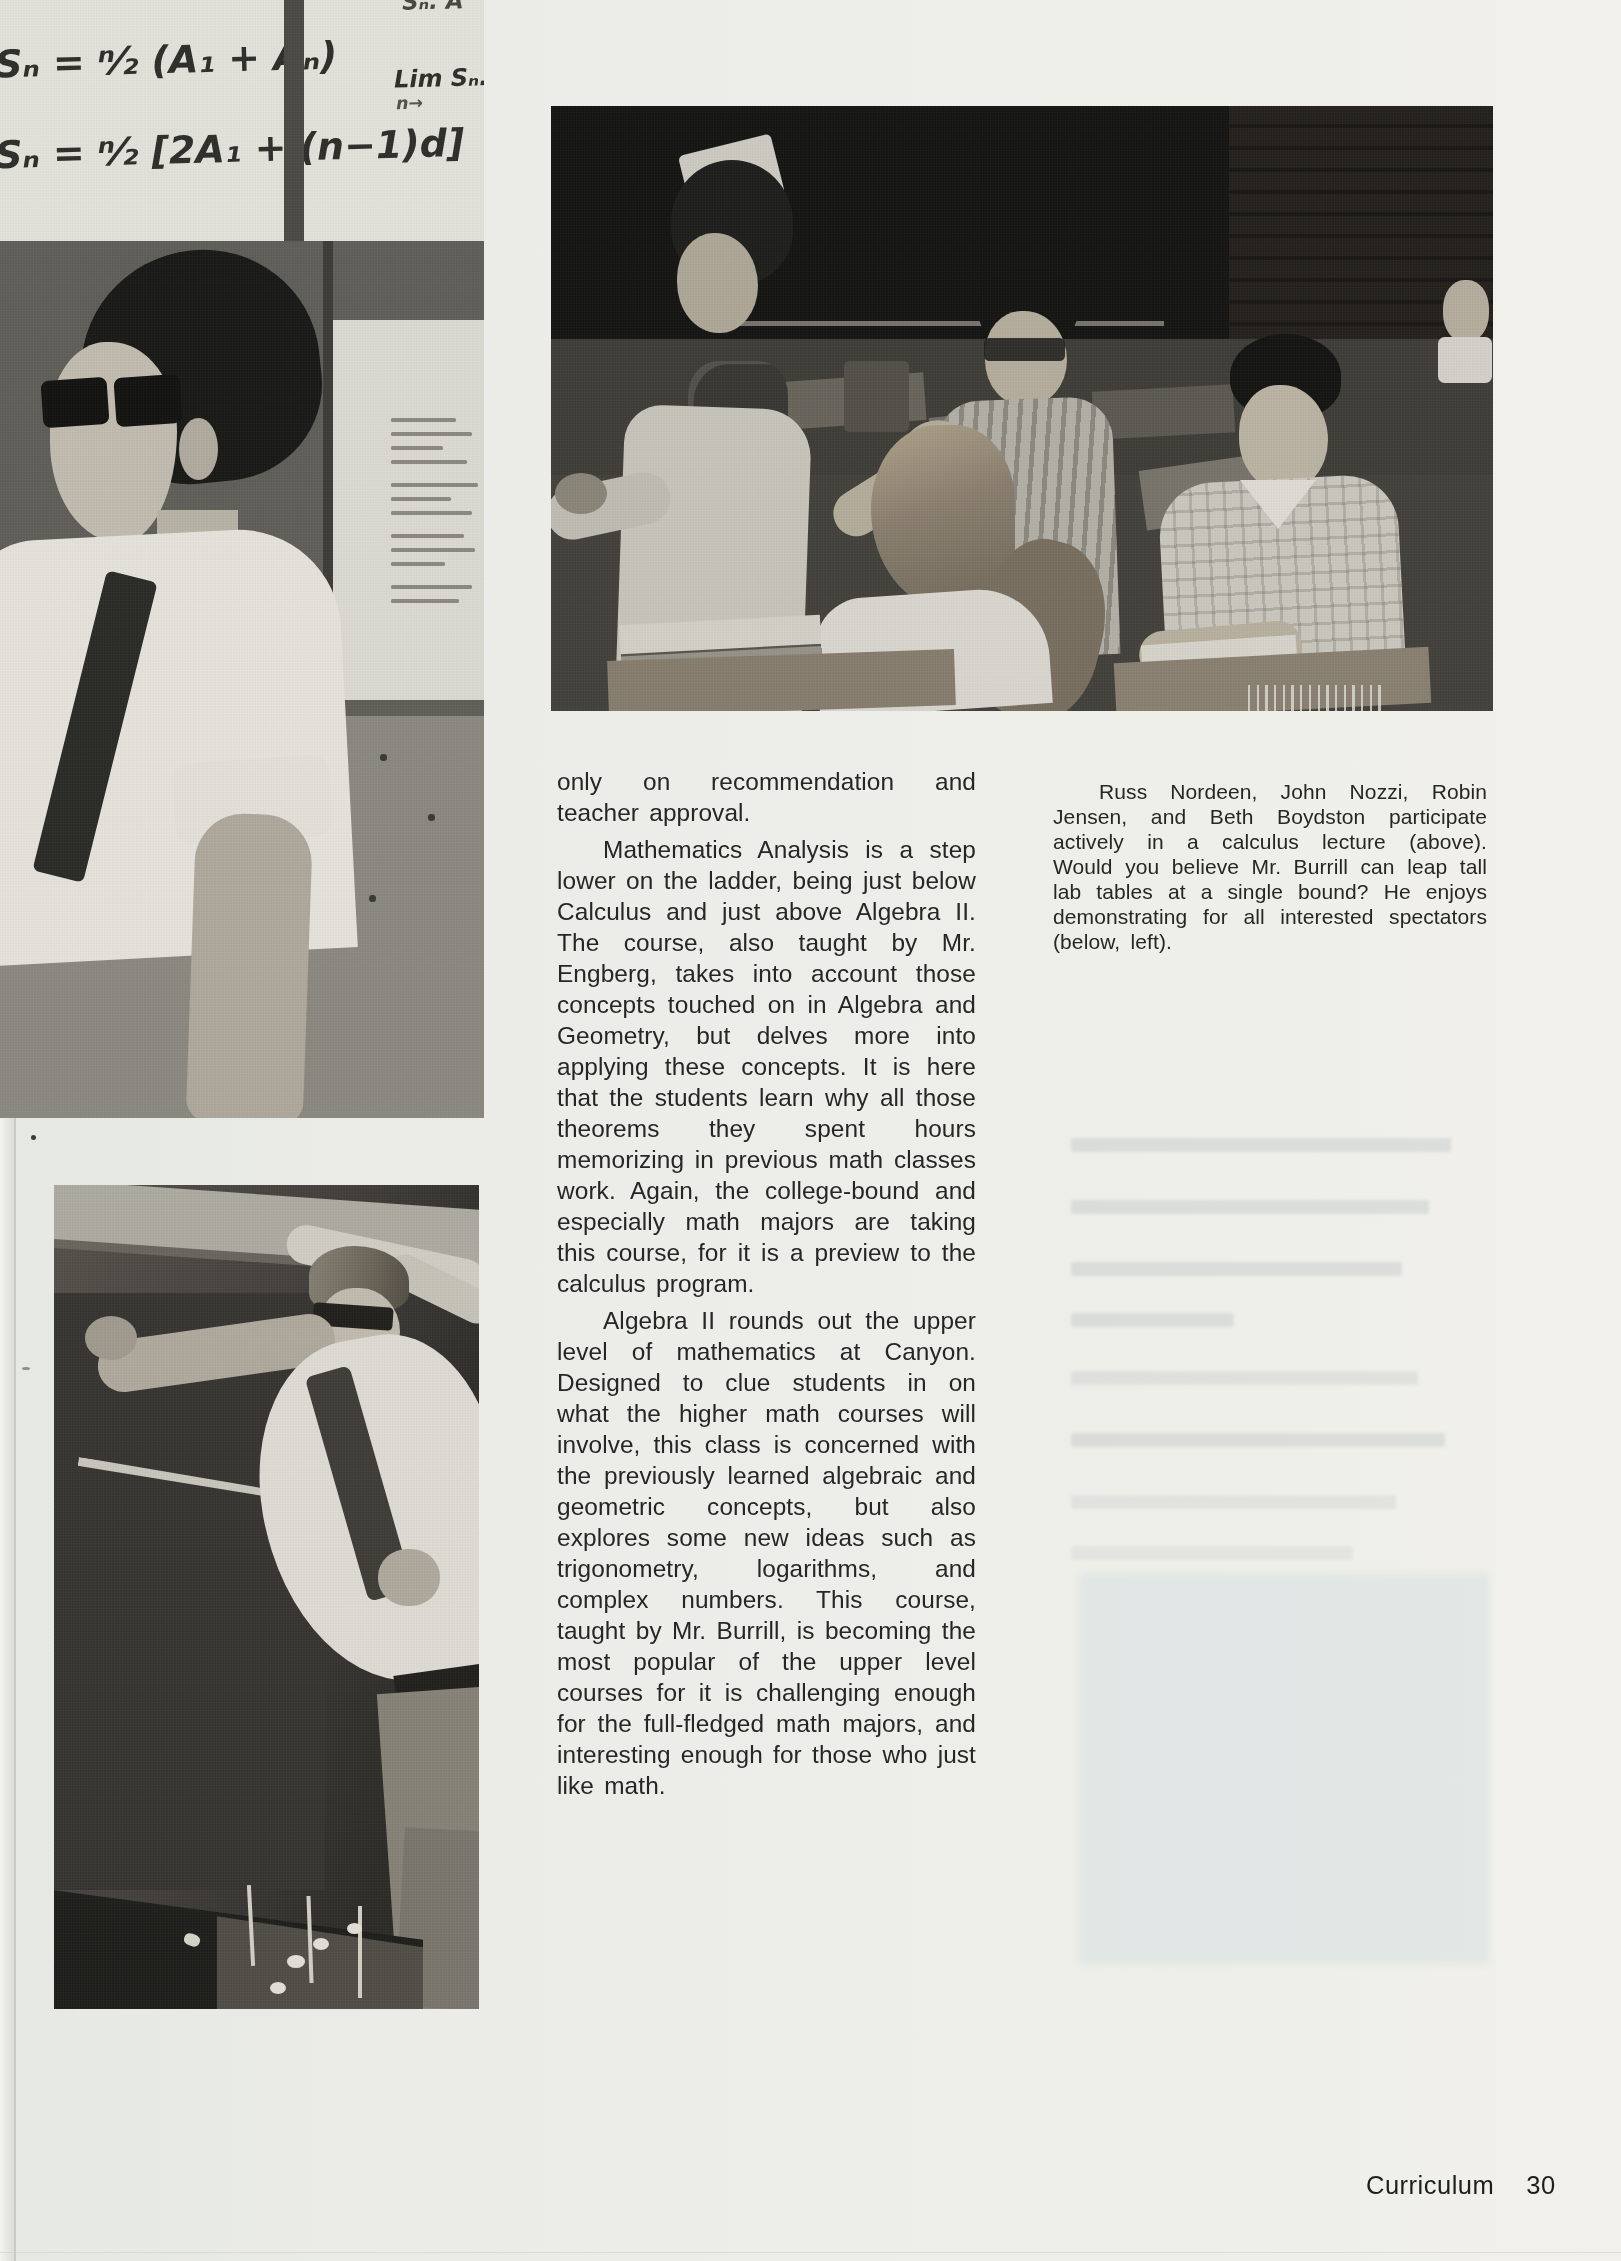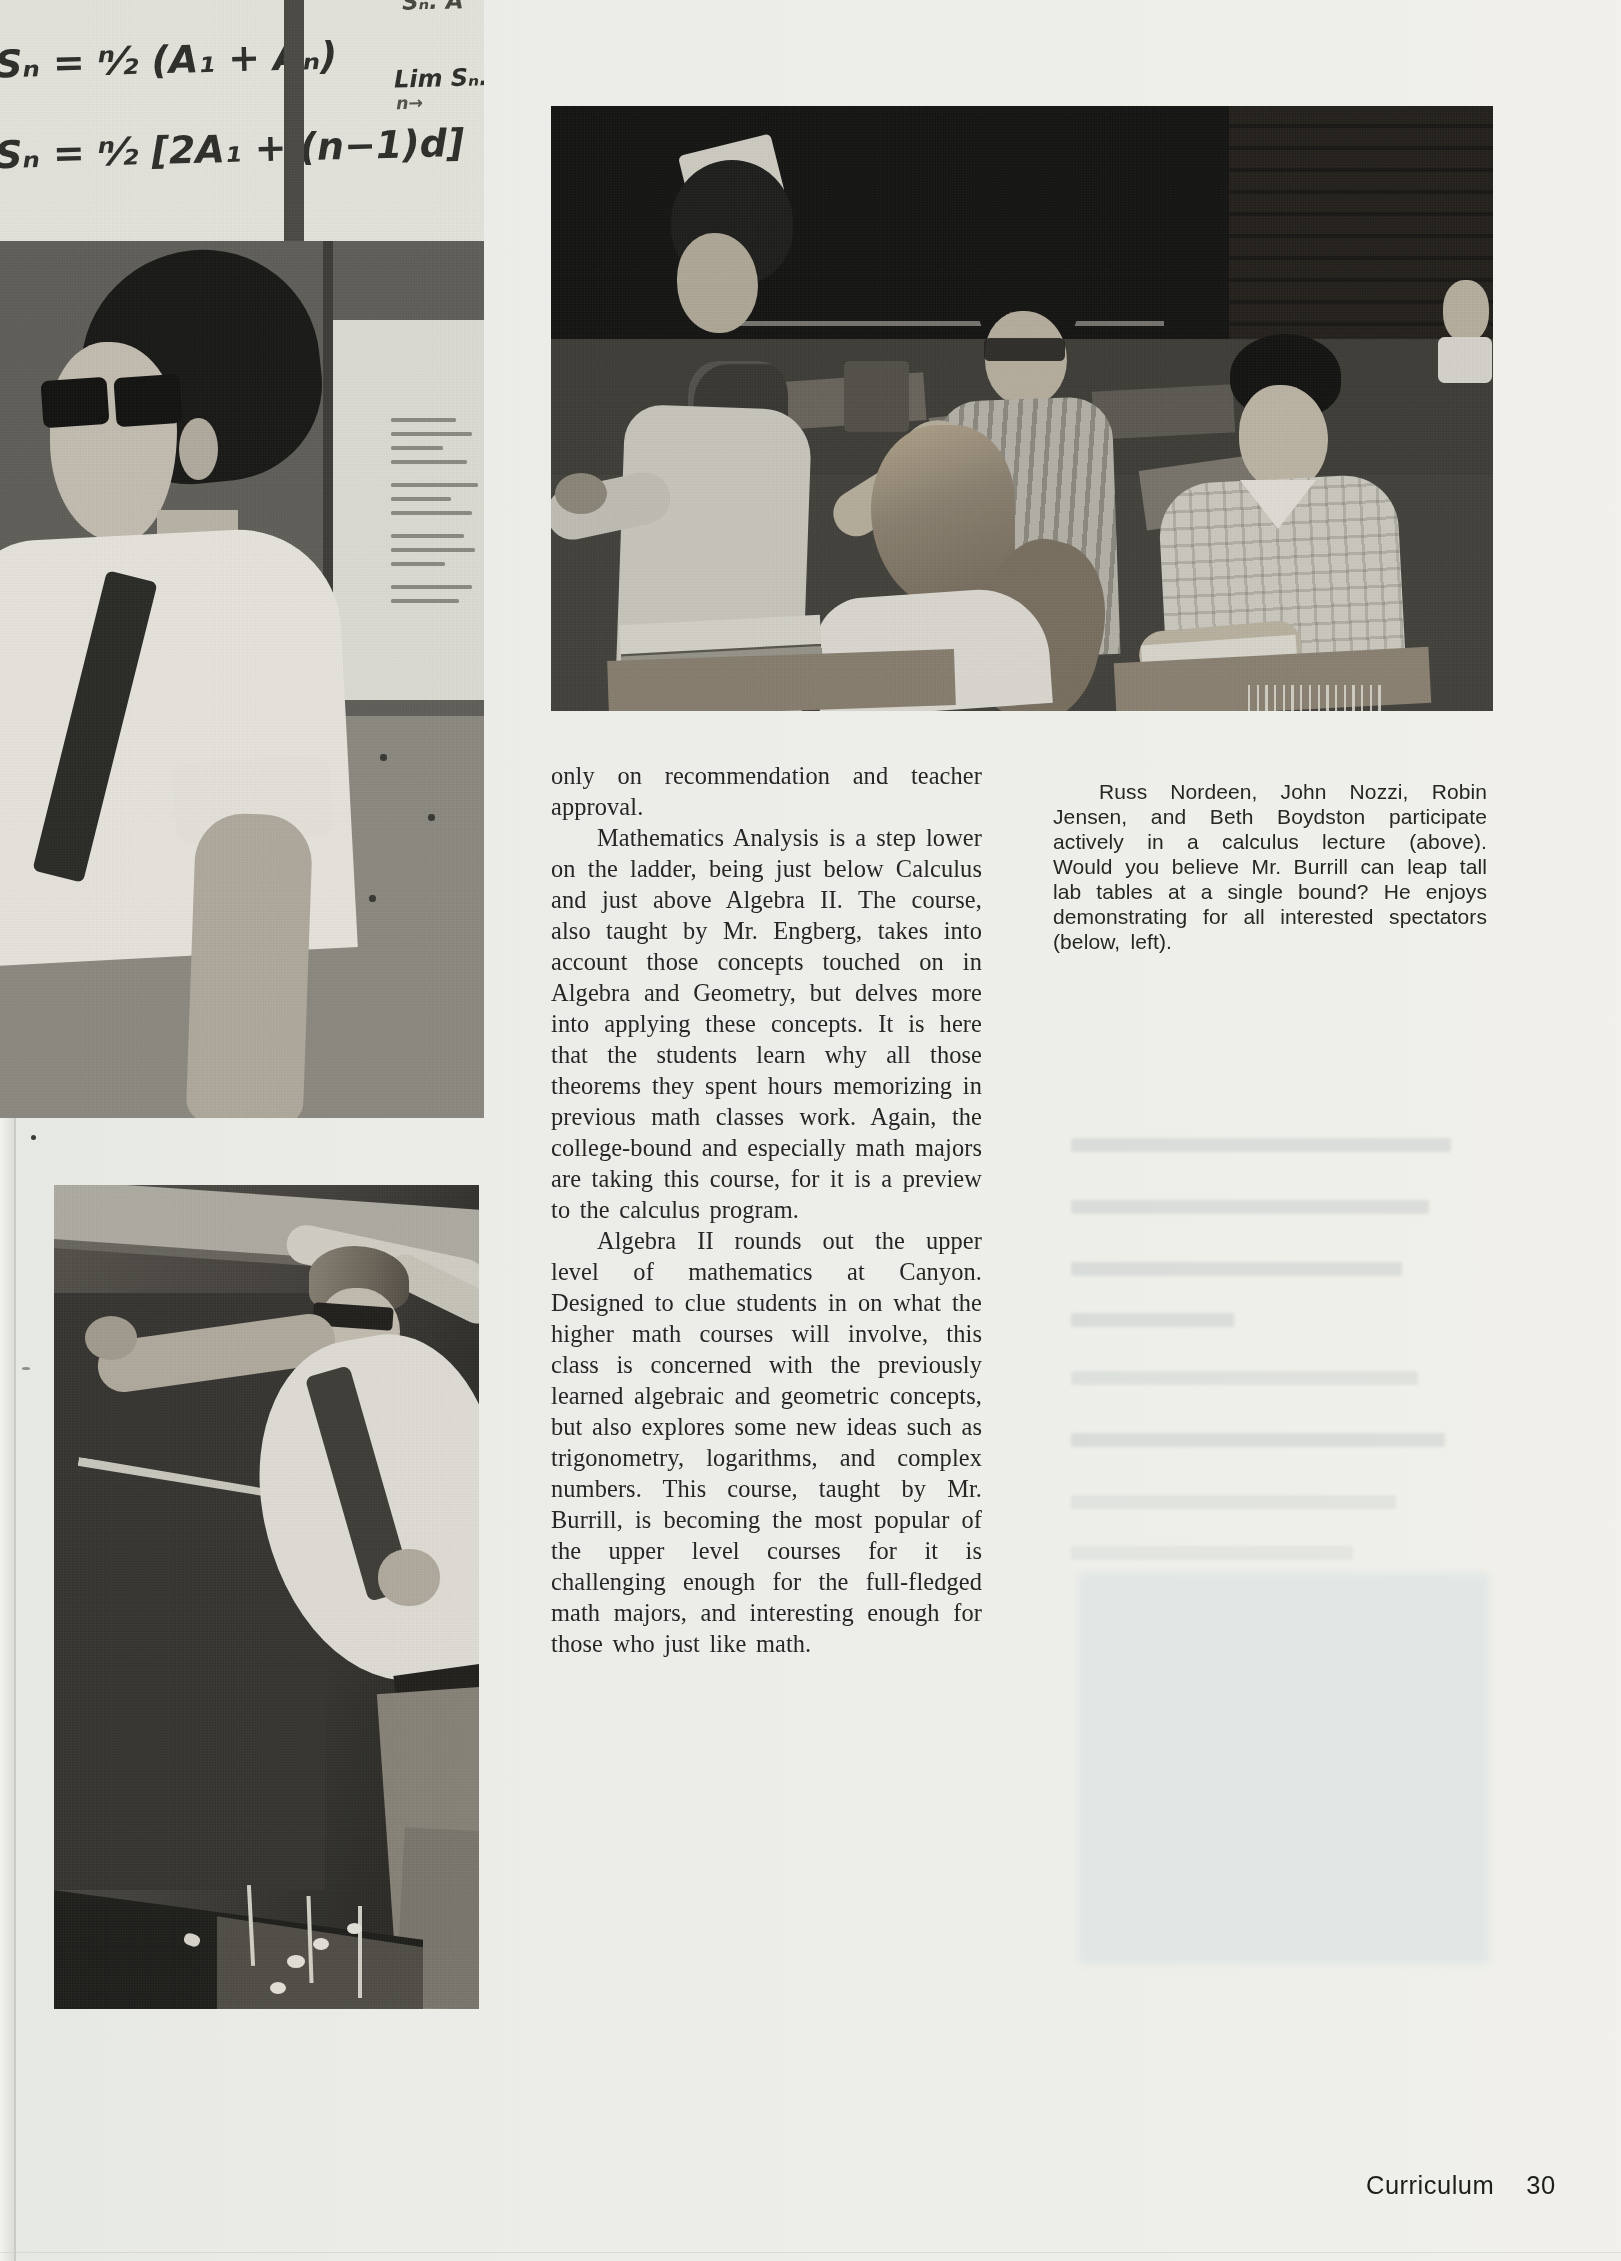--- a/index.html
+++ b/index.html
@@ -6,21 +6,21 @@
   .page{position:relative;width:1621px;height:2261px;overflow:hidden;
         background:linear-gradient(90deg,#e6e8e3 0%,#ebece7 25%,#edeee9 55%,#f1f0ea 100%);
         font-family:"Liberation Sans", sans-serif;color:#262624;}
   .abs{position:absolute;}
   .photo{position:absolute;overflow:hidden;background:#777;}
   .dots{position:absolute;inset:0;background-image:radial-gradient(rgba(255,255,253,0.07) 0.5px, rgba(20,20,18,0.05) 0.7px);background-size:2.7px 2.7px;}
 
   
   .article{position:absolute;left:551px;top:760px;width:431px;font-size:24.4px;line-height:31px;
            letter-spacing:0.1px;word-spacing:3.3px;}
-  .article p{margin:0;text-align:justify;text-indent:46px;font-family:Liberation Serif, serif;}
+  .article p{margin:6px;text-align:justify;text-indent:46px;}
   .article p.first{text-indent:0;}
   .captions{position:absolute;left:1053px;top:779px;width:434px;font-size:21px;line-height:25px;
             letter-spacing:0.1px;word-spacing:4.3px;}
   .captions p{margin:0;text-align:justify;text-indent:46px;}
   .footer{position:absolute;left:1366px;top:2171px;width:189px;display:flex;justify-content:space-between;
           font-size:25.5px;font-weight:500;letter-spacing:0.5px;color:#1e1e1c;gap:32px;}
 
   
   .formula{position:absolute;font-family:"DejaVu Sans",sans-serif;font-style:italic;font-weight:700;
            color:#2f2f2c;white-space:nowrap;transform:rotate(-1.5deg);}

